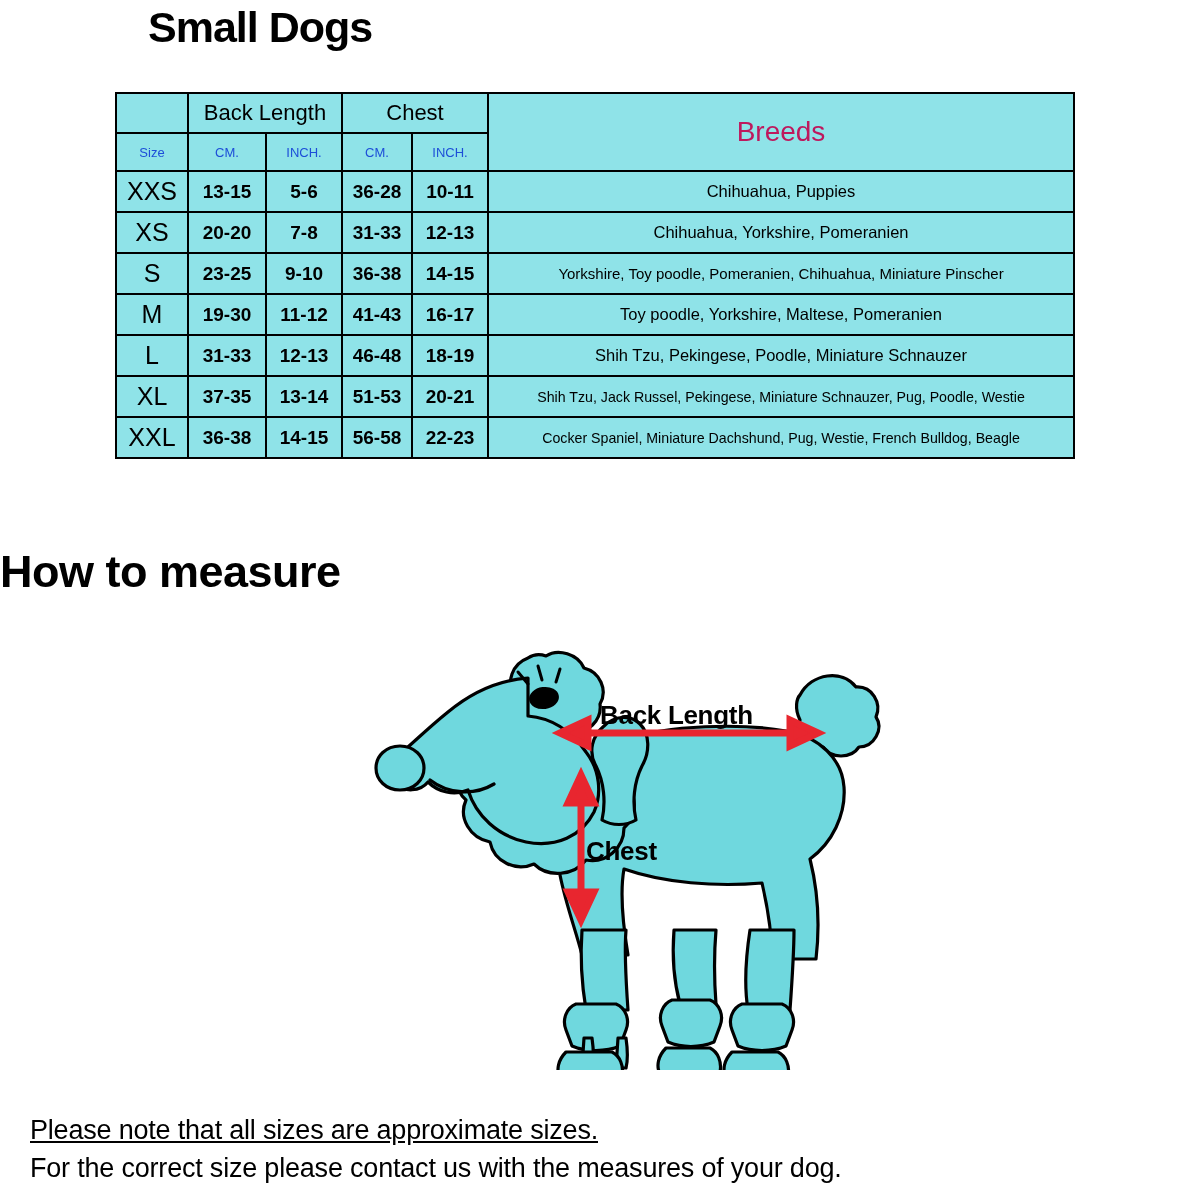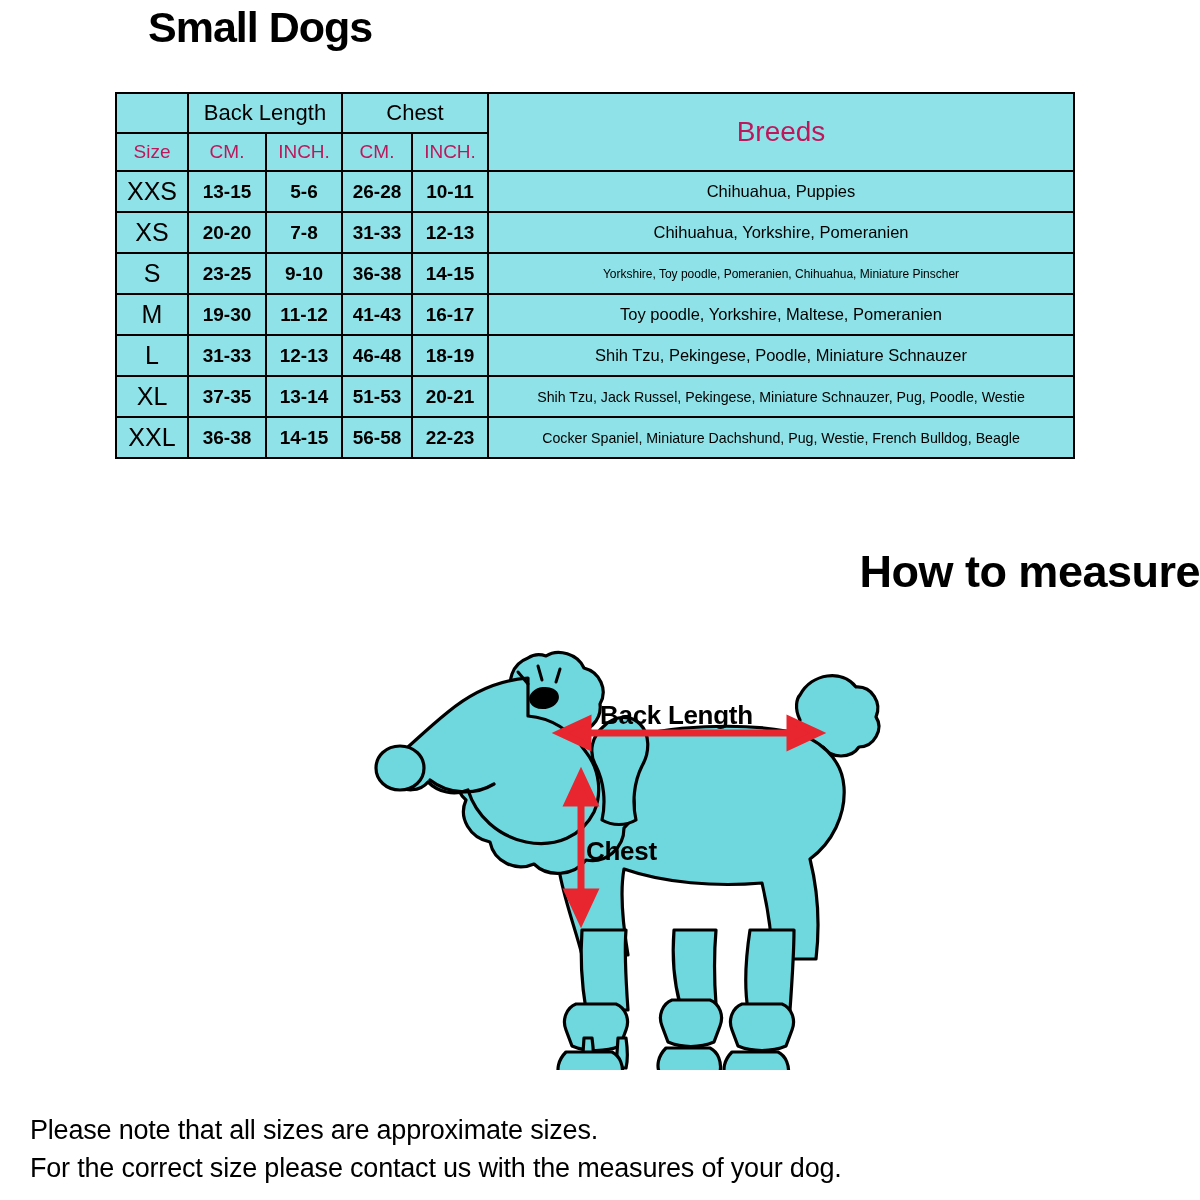--- a/index.html
+++ b/index.html
@@ -47,23 +47,23 @@
     vertical-align: middle;
     font-family: "Liberation Sans", sans-serif;
   }
   .hdr-group {
     font-size: 22px;
     font-weight: normal;
     height: 38px;
     color: #000;
   }
   .hdr-sub {
-    font-size: 19px;
+    font-size: 13px;
     height: 36px;
-    color: #be185d;
+    color: #1d4ed8;
     font-weight: normal;
   }
   .breeds-head {
     font-size: 28px;
     font-weight: normal;
     color: #be185d;
   }
   td.size-cell {
     font-size: 25px;
     height: 39px;
@@ -75,36 +75,36 @@
   }
   td.breeds-cell {
     font-size: 16.5px;
     text-align: left;
     padding-left: 6px;
     font-weight: normal;
     white-space: nowrap;
     overflow: hidden;
     margin-left: 16px;
   }
-  td.breeds-cell.small { font-size: 12px; }
+  td.breeds-cell.small { font-size: 15px; }
   td.breeds-cell.xsmall { font-size: 14.2px; }
 
   .col-size  { width: 72px; }
   .col-bl-cm { width: 78px; }
   .col-bl-in { width: 76px; }
   .col-ch-cm { width: 70px; }
   .col-ch-in { width: 76px; }
 
   
   .how-title {
     position: absolute;
     left: 0;
     right: 0;
     top: 546px;
-    text-align: right;
+    text-align: left;
     font-size: 45px;
     font-weight: bold;
     letter-spacing: -0.5px;
   }
 
   .diagram {
     position: absolute;
     left: 280px;
     top: 600px;
     width: 640px;
@@ -130,21 +130,21 @@
   }
 
   
   .note {
     position: absolute;
     left: 30px;
     font-size: 27px;
     line-height: 1.22;
     letter-spacing: -0.2px;
   }
-  .note1 { top: 1114px; }
+  .note1 { top: 1114px; text-decoration: underline; }
   .note2 { top: 1152px; }
 </style>
 </head>
 <body>
 
 <div class="page-title">Small Dogs</div>
 
 <div class="size-table-wrap">
   <table class="size-table">
     <colgroup>
@@ -167,21 +167,21 @@
         <td class="hdr-sub">CM.</td>
         <td class="hdr-sub">INCH.</td>
         <td class="hdr-sub">CM.</td>
         <td class="hdr-sub">INCH.</td>
       </tr>
 
       <tr>
         <td class="size-cell">XXS</td>
         <td class="num-cell">13-15</td>
         <td class="num-cell">5-6</td>
-        <td class="num-cell">26-28</td>
+        <td class="num-cell">36-28</td>
         <td class="num-cell">10-11</td>
         <td class="breeds-cell">Chihuahua, Puppies</td>
       </tr>
       <tr>
         <td class="size-cell">XS</td>
         <td class="num-cell">20-20</td>
         <td class="num-cell">7-8</td>
         <td class="num-cell">31-33</td>
         <td class="num-cell">12-13</td>
         <td class="breeds-cell">Chihuahua, Yorkshire, Pomeranien</td>

